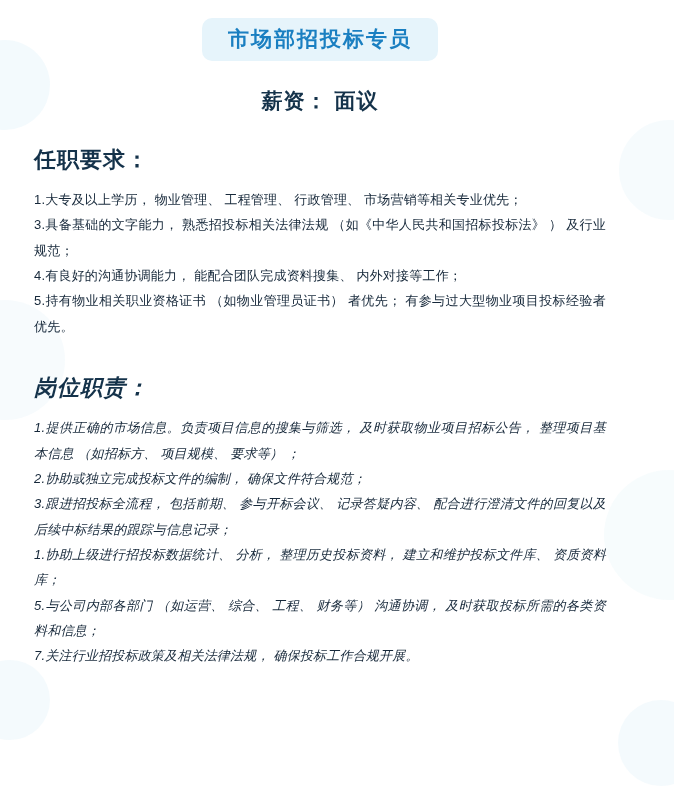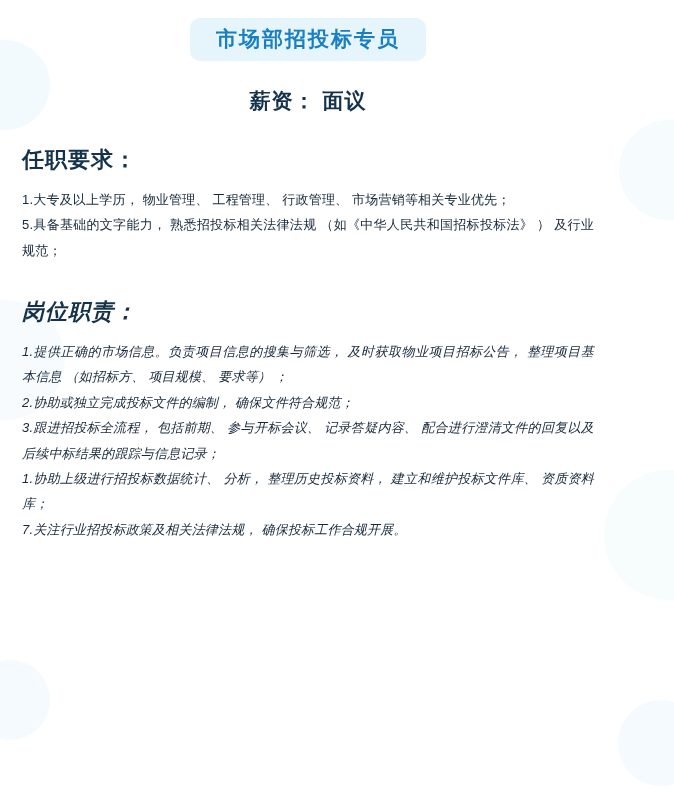--- a/index.html
+++ b/index.html
@@ -29,20 +29,21 @@
   .deco-d { right: -60px; top: 470px;  width: 130px; height: 130px; opacity: .38; }
   .deco-e { left: -30px;  top: 660px;  width: 80px;  height: 80px;  opacity: .5; }
   .deco-f { right: -30px; top: 700px;  width: 86px;  height: 86px;  opacity: .5; }
 
   .page {
     position: relative;
     padding: 0 22px;
     box-sizing: border-box;
     width: 616px;
     z-index: 2;
+    margin-left: 12px;
   }
 
   .title-wrap {
     display: flex;
     justify-content: center;
     padding-top: 18px;
   }
   .title-badge {
     background: #e6f4fb;
     color: #1a7fc1;
@@ -97,25 +98,28 @@
 
   <div class="title-wrap">
     <div class="title-badge">市场部招投标专员</div>
   </div>
 
   <div class="salary">薪资： 面议</div>
 
   <div class="section section-requirements">
     <div class="section-title">任职要求：</div>
     <p class="para">1.大专及以上学历， 物业管理、 工程管理、 行政管理、 市场营销等相关专业优先；</p>
-    <p class="para">5.具备基础的文字能力， 熟悉招投标相关法律法规 （如《中华人民共和国招标投标法》 ） 及行业规范；</p>
+    <p class="para">3.具备基础的文字能力， 熟悉招投标相关法律法规 （如《中华人民共和国招标投标法》 ） 及行业规范；</p>
+    <p class="para">4.有良好的沟通协调能力， 能配合团队完成资料搜集、 内外对接等工作；</p>
+    <p class="para">5.持有物业相关职业资格证书 （如物业管理员证书） 者优先； 有参与过大型物业项目投标经验者优先。</p>
   </div>
 
   <div class="section section-duties">
     <div class="section-title">岗位职责：</div>
     <p class="para">1.提供正确的市场信息。负责项目信息的搜集与筛选， 及时获取物业项目招标公告， 整理项目基本信息 （如招标方、 项目规模、 要求等） ；</p>
     <p class="para">2.协助或独立完成投标文件的编制， 确保文件符合规范；</p>
     <p class="para">3.跟进招投标全流程， 包括前期、 参与开标会议、 记录答疑内容、 配合进行澄清文件的回复以及后续中标结果的跟踪与信息记录；</p>
     <p class="para">1.协助上级进行招投标数据统计、 分析， 整理历史投标资料， 建立和维护投标文件库、 资质资料库；</p>
+    <p class="para">5.与公司内部各部门 （如运营、 综合、 工程、 财务等） 沟通协调， 及时获取投标所需的各类资料和信息；</p>
     <p class="para">7.关注行业招投标政策及相关法律法规， 确保投标工作合规开展。</p>
   </div>
 
 </div>
 
 </body></html>

